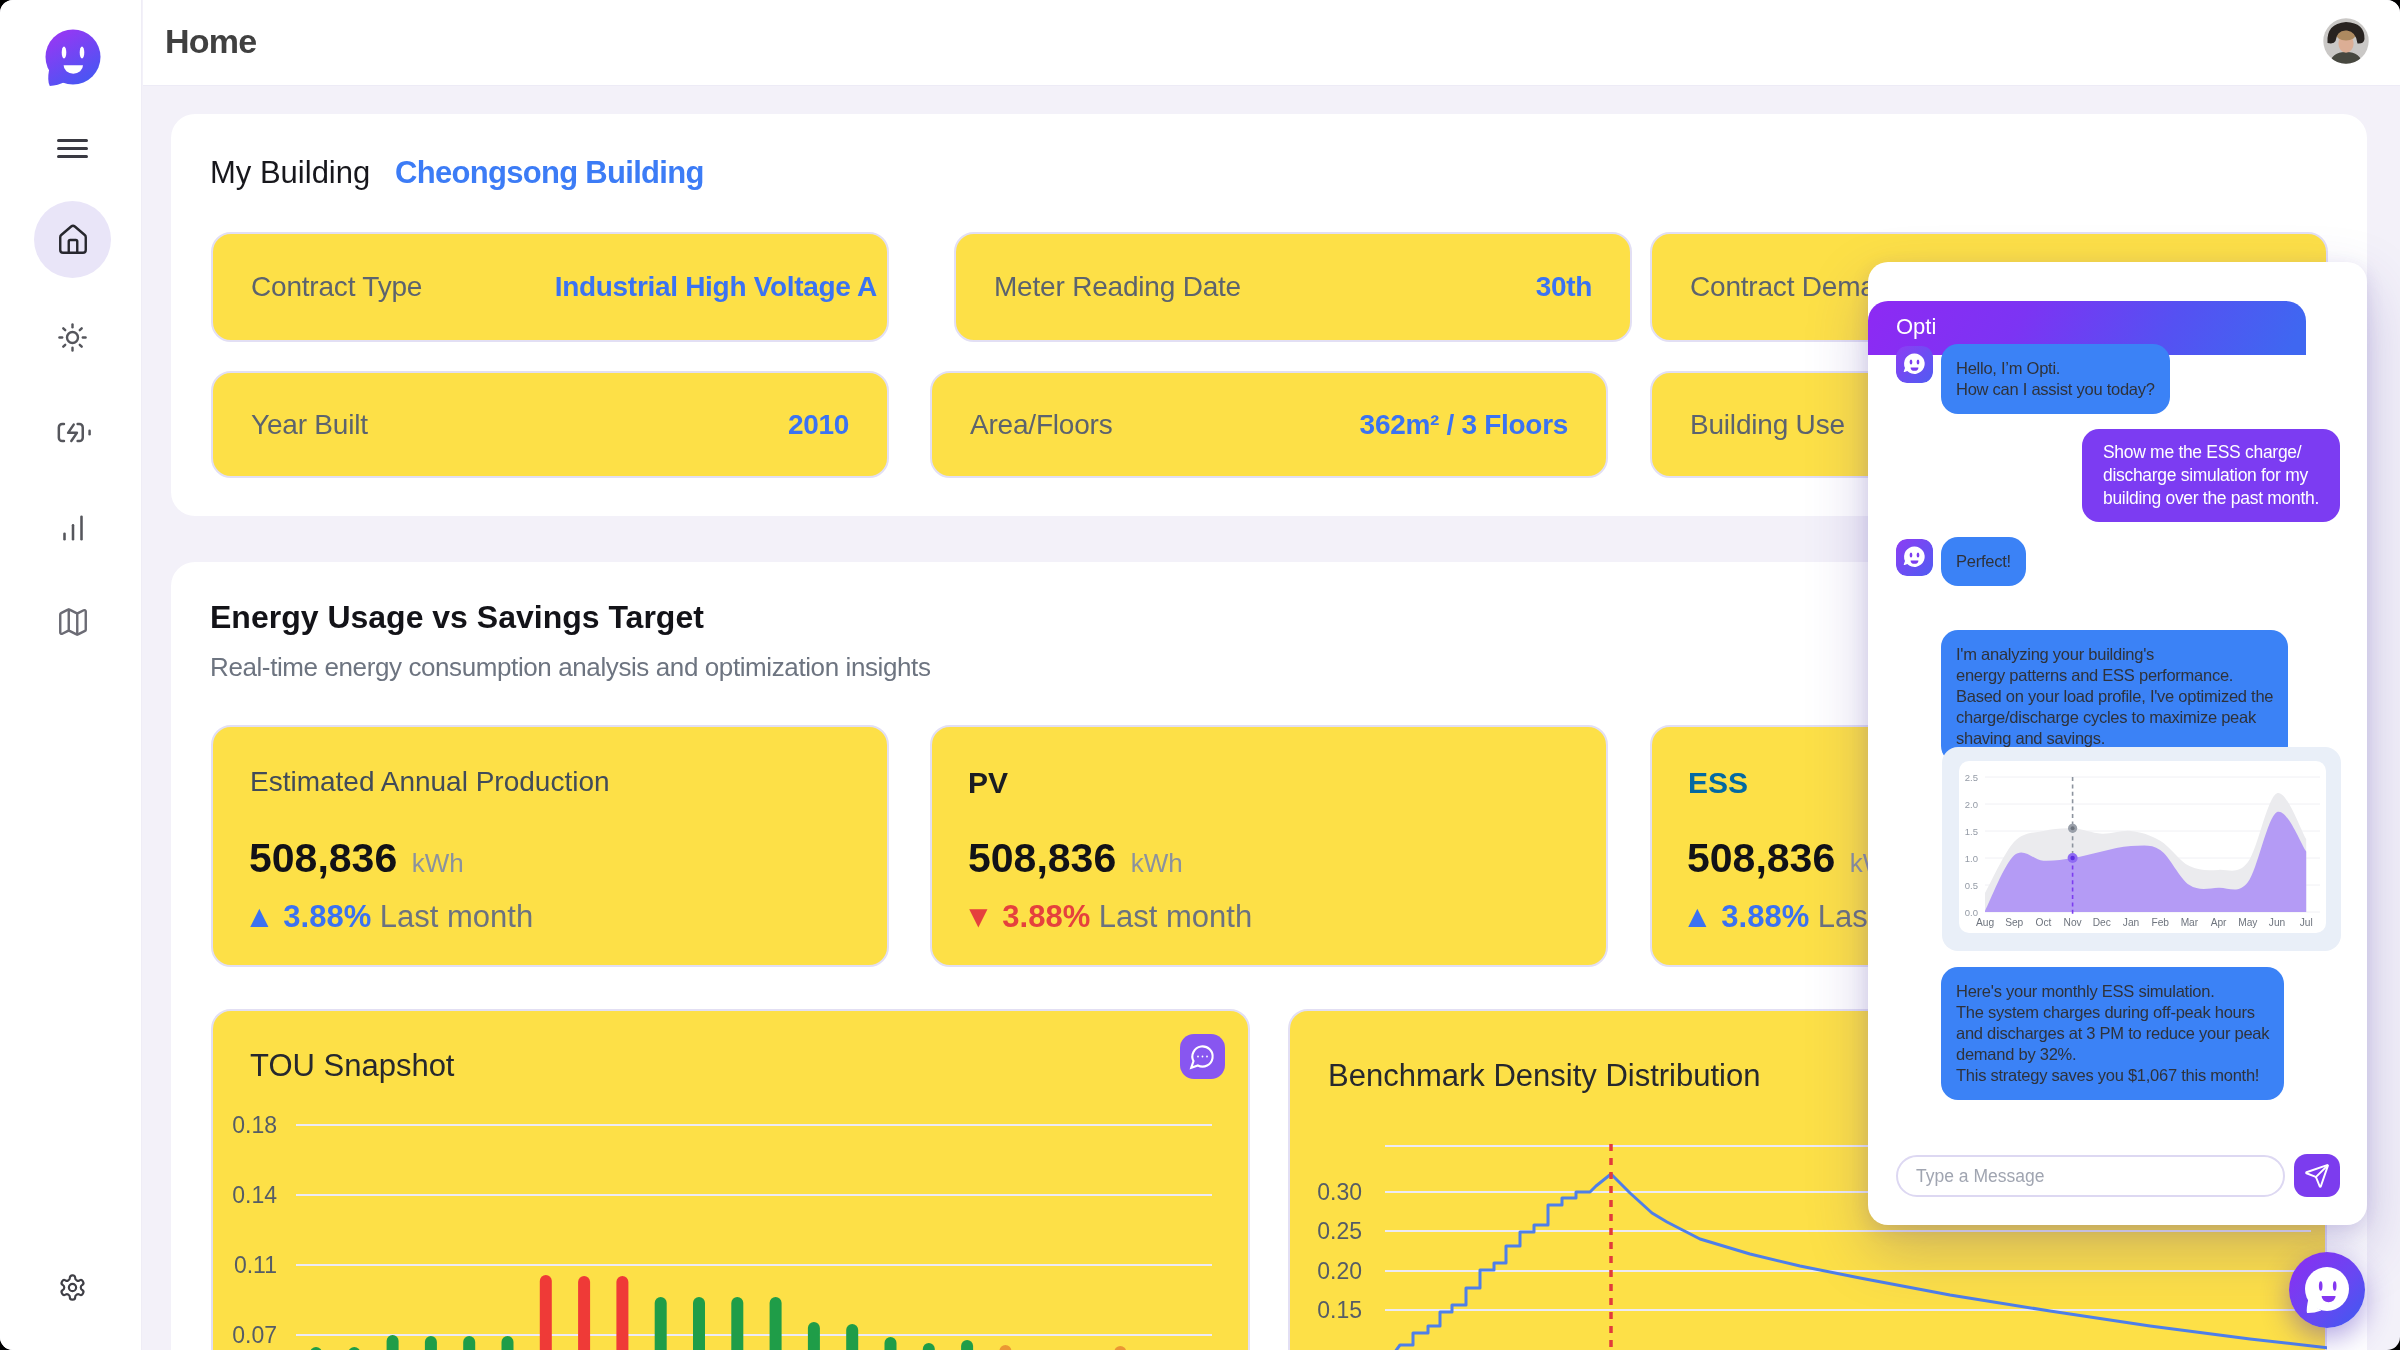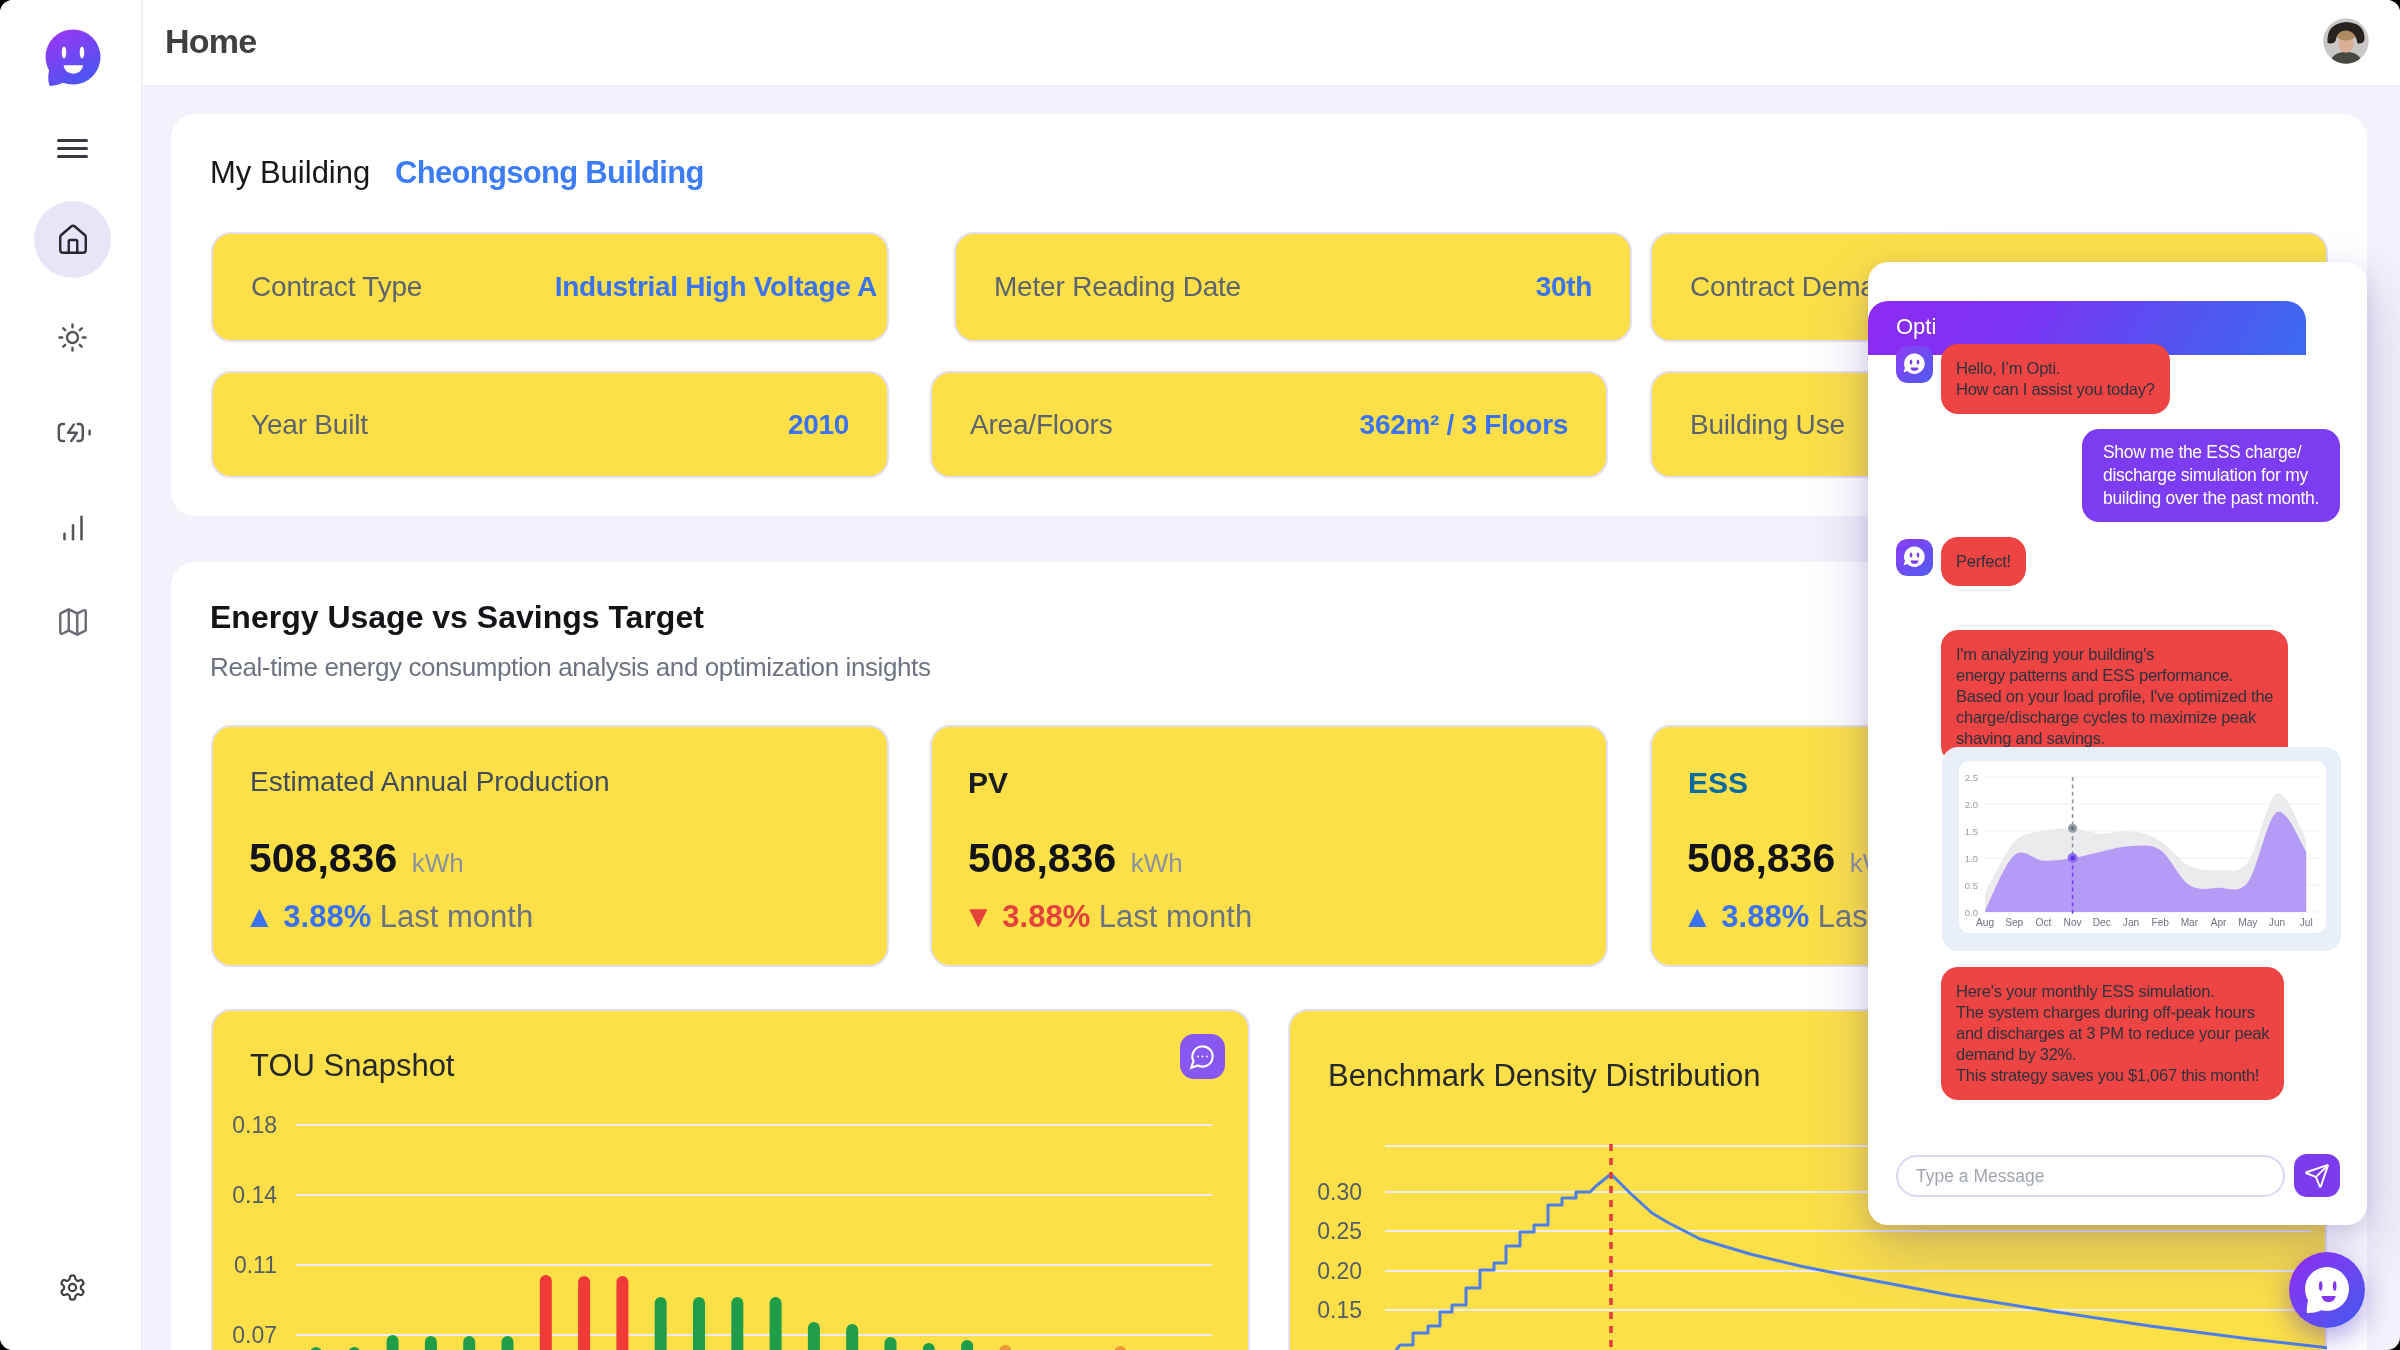--- a/index.html
+++ b/index.html
@@ -12,21 +12,21 @@
   #home-title { position:absolute; left:165px; top:22px; font-size:34px; font-weight:700; color:#404040; letter-spacing:-0.8px; }
   .nav-active { position:absolute; left:34px; top:201px; width:77px; height:77px; border-radius:50%; background:#e9e5f8; }
   
   .card { position:absolute; background:#fff; border-radius:24px; }
   .icard { position:absolute; background:#fde047; border:2px solid #e2dff4; border-radius:20px; }
   .ilabel { position:absolute; left:38px; top:50%; transform:translateY(-50%); font-size:28px; color:#5c636e; letter-spacing:-0.2px; }
   .ivalue { position:absolute; right:38px; top:50%; transform:translateY(-50%); font-size:28px; font-weight:700; color:#3b73f2; letter-spacing:-0.3px; }
   
   #chat { position:absolute; left:1868px; top:262px; width:499px; height:963px; background:#fff; border-radius:20px; box-shadow:0 26px 60px rgba(70,50,160,0.25), 0 5px 18px rgba(70,50,160,0.13); z-index:40; }
   #chat-head { position:absolute; left:0; top:4px; width:438px; height:54px; border-radius:20px 20px 0 0; background:linear-gradient(118deg,#8d2af3 0%,#7c34f3 35%,#5551f2 68%,#3f67f1 96%);margin-top:35px; }
-  .bub { position:absolute; background:#ef4444; border-radius:17px; color:#2e323b; font-size:16.5px; line-height:21px; padding:14px 15px; letter-spacing:-0.25px; }
+  .bub { position:absolute; background:#3b82f6; border-radius:17px; color:#2e323b; font-size:16.5px; line-height:21px; padding:14px 15px; letter-spacing:-0.25px; }
   .bub-user { background:#7c3cf2; color:#fff; }
   .bot-av { position:absolute; width:37px; height:37px; border-radius:11px; }
   
   .glabel { position:absolute; font-size:23px; color:#555c66; text-align:right; width:60px; }
 </style>
 </head>
 <body>
 <div id="page">
 
   <div class="card" style="left:171px; top:114px; width:2196px; height:402px;"></div>

